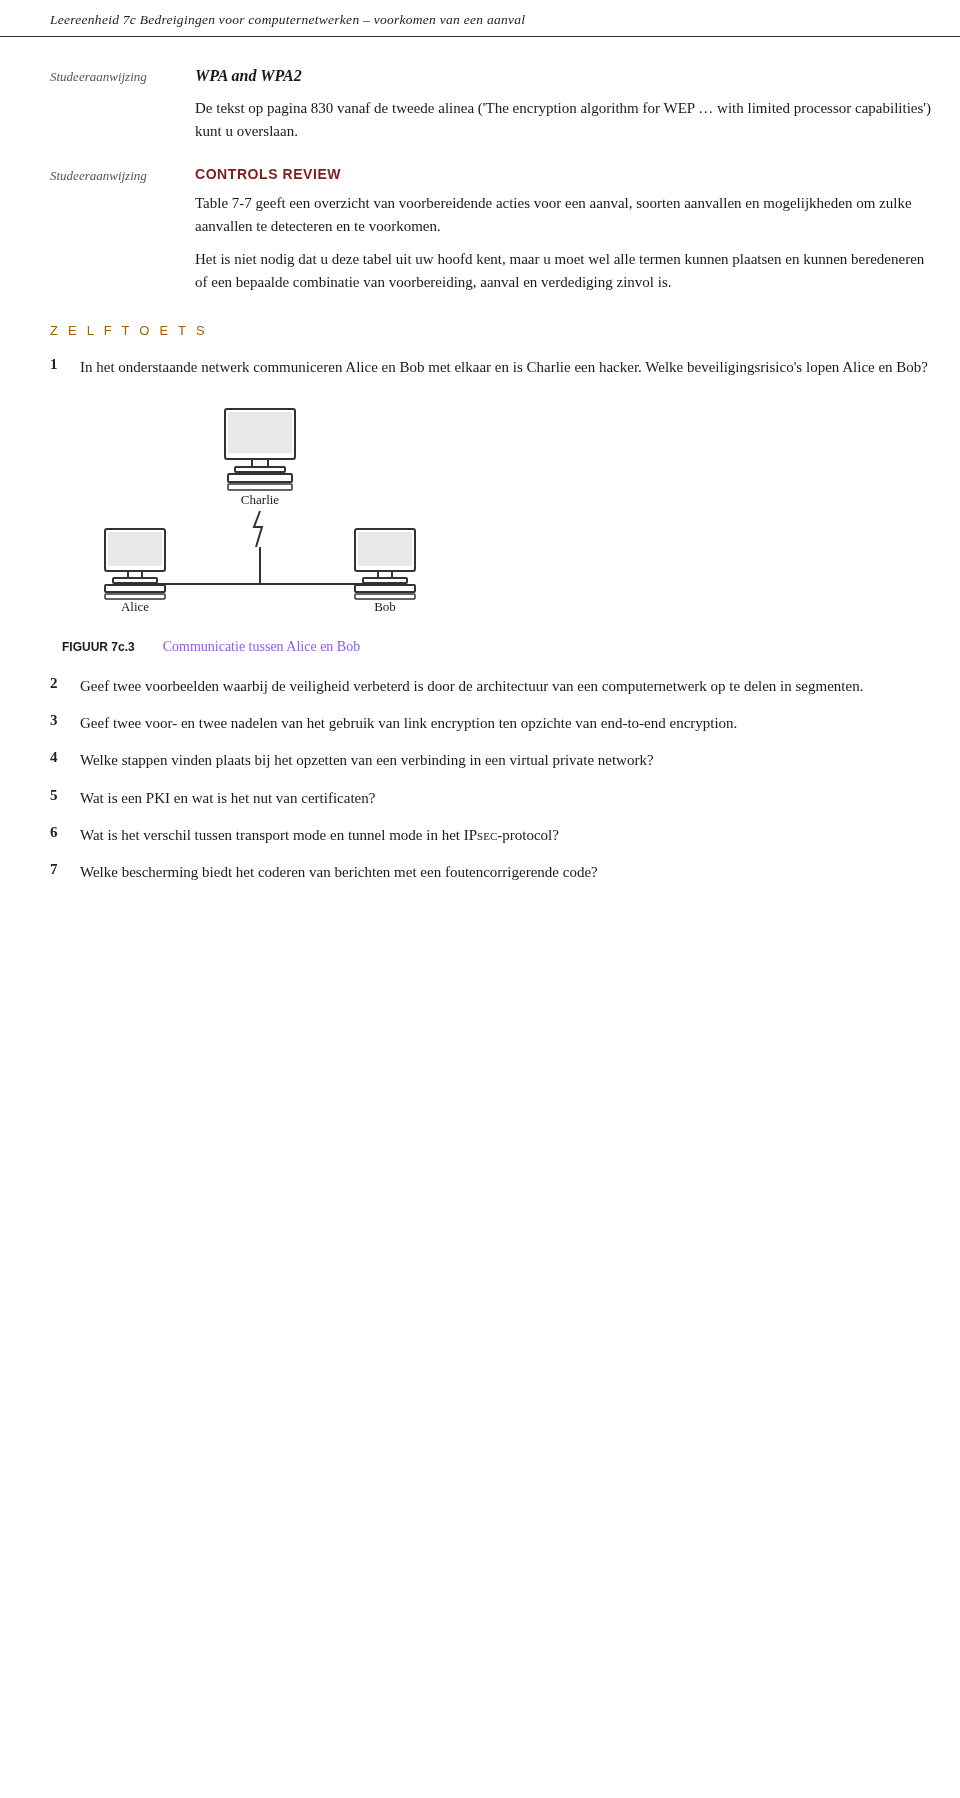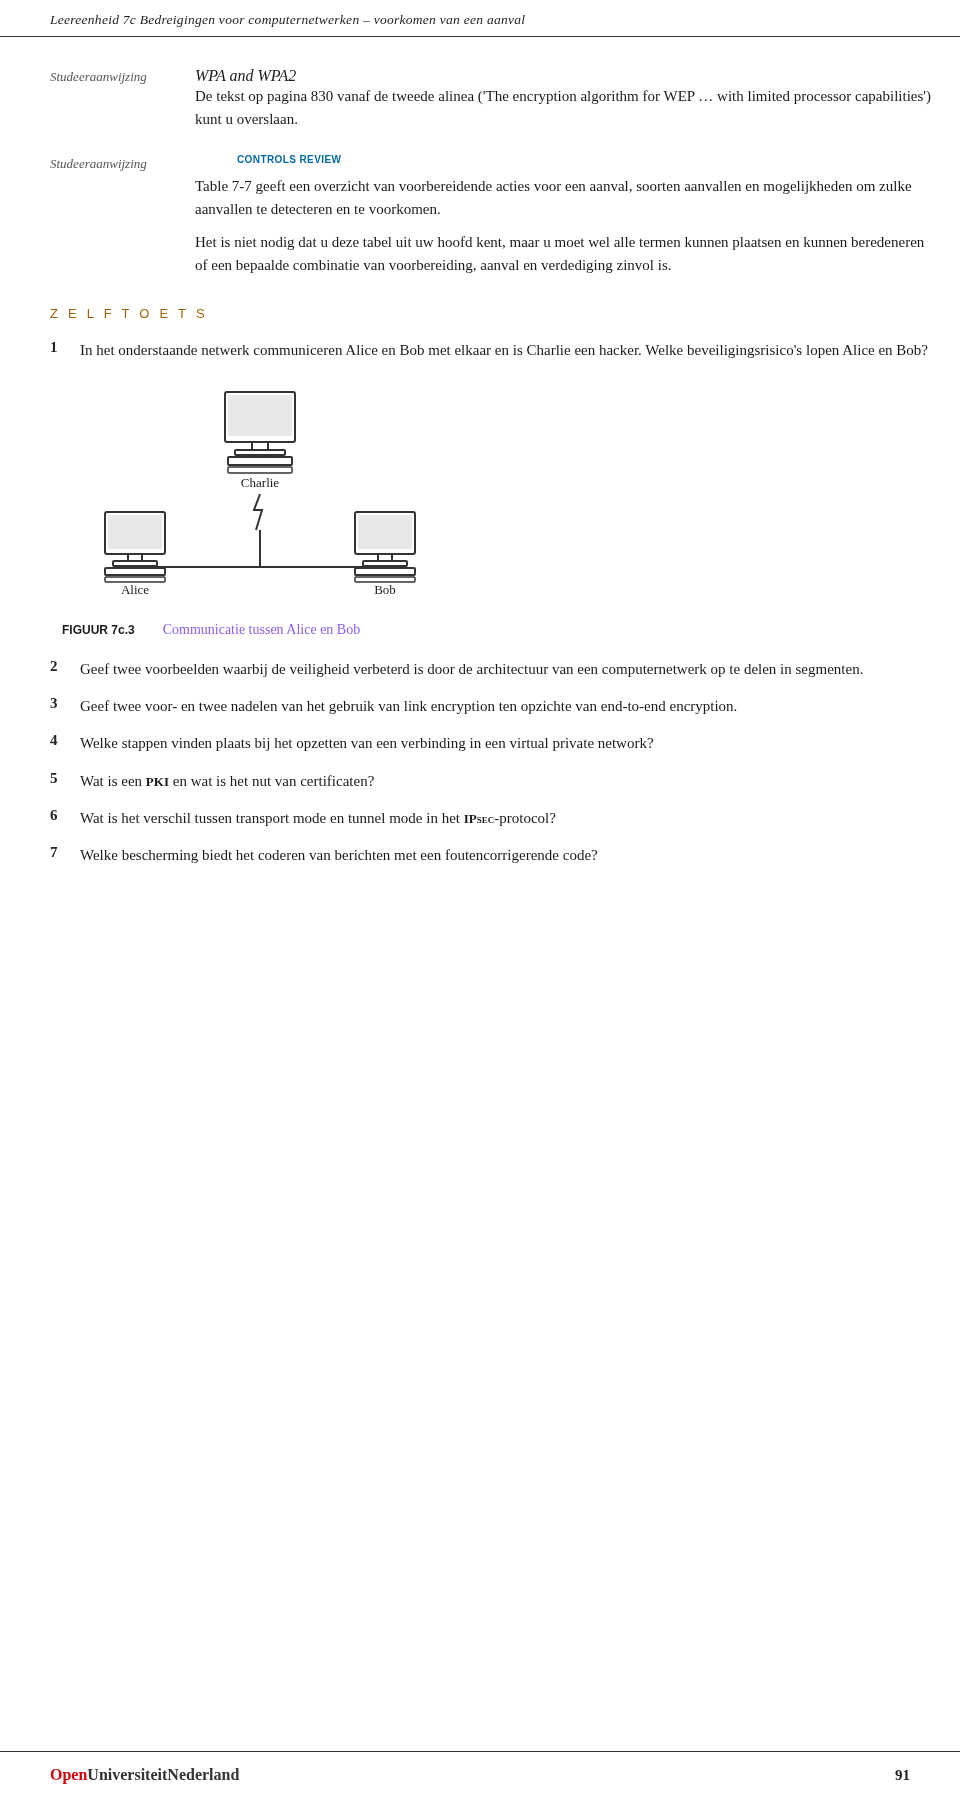--- a/index.html
+++ b/index.html
@@ -80,34 +80,33 @@
       padding-top: 2px;
       font-style: italic;
     }
     .main-col {
       flex: 1;
     }
 
     
     .section-heading {
       font-family: Arial, Helvetica, sans-serif;
-      font-size: 10px;
+      font-size: 14px;
       font-weight: bold;
       letter-spacing: 0.04em;
-      color: #0369a1;
+      color: #7f1d1d;
       margin-bottom: 10px;
       text-transform: uppercase;
-      margin-left: 42px;
     }
 
     .italic-heading {
       font-style: italic;
       font-size: 16px;
-      font-weight: normal;
-      margin-bottom: 0;
+      font-weight: bold;
+      margin-bottom: 12px;
       font-family: Georgia, serif;
     }
 
     .body-text {
       font-size: 15px;
       line-height: 1.55;
       color: #1a1a1a;
     }
 
     
@@ -165,22 +164,21 @@
       margin-right: 28px;
       white-space: nowrap;
     }
     .figure-desc {
       font-size: 14px;
       color: #8b5cf6;
     }
 
     .small-caps {
       font-variant: small-caps;
-      font-size: 13px;
-      font-weight: bold;
+      font-size: 15px;
     }
   </style>
 </head>
 <body>
 
 <div class="page">
 
   <div class="header">
     <span class="header-title">Leereenheid 7c   Bedreigingen voor computernetwerken – voorkomen van een aanval</span>
   </div>
@@ -295,20 +293,14 @@
       </div>
 
       <div class="numbered-item">
         <div class="item-number">7</div>
         <div class="item-text">Welke bescherming biedt het coderen van berichten met een foutencorrigerende code?</div>
       </div>
 
     </div>
   </div>
 
-  <div class="footer">
-    <div class="footer-logo">
-      <span class="open">Open</span><span class="rest">UniversiteitNederland</span>
-    </div>
-    <div class="footer-page">91</div>
-  </div>
 
 </div>
 
 </body></html>

